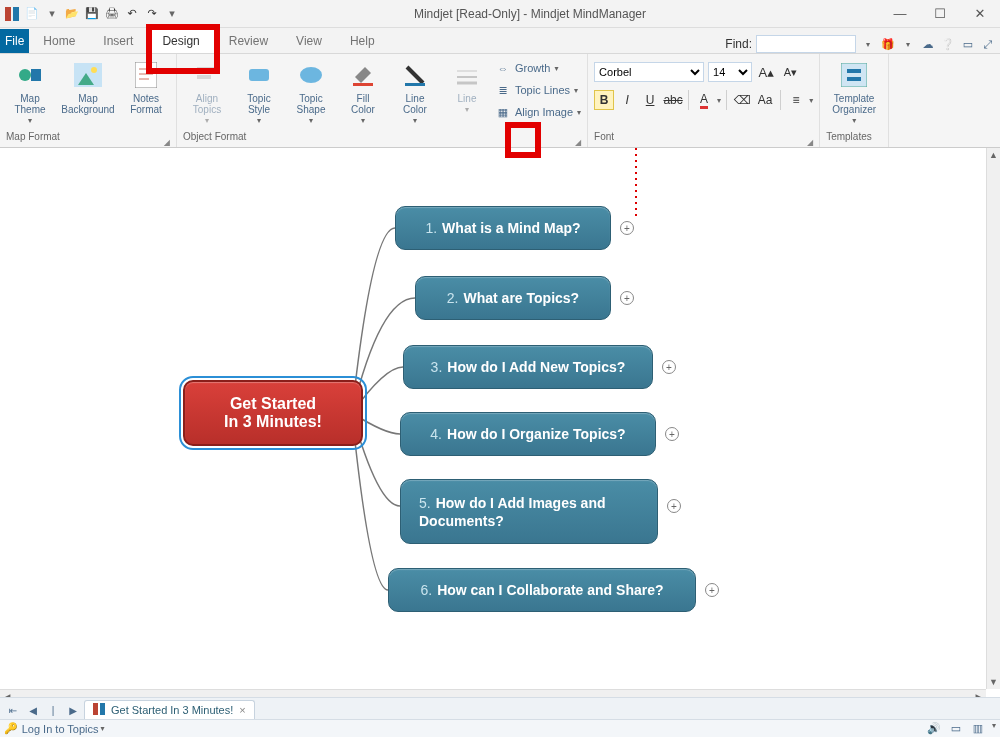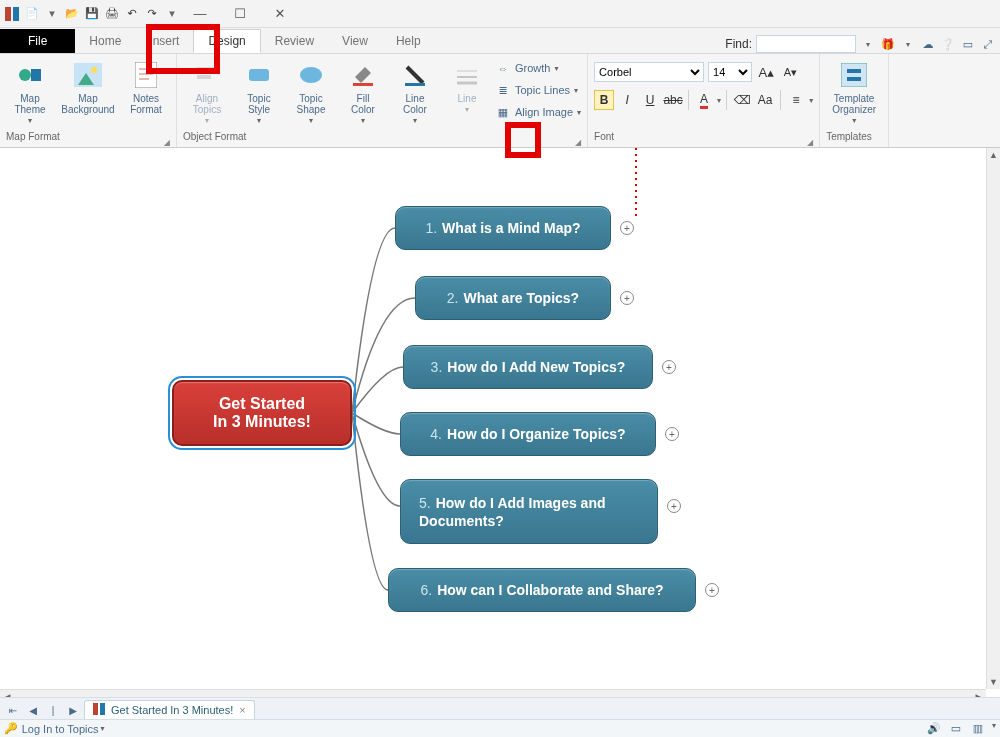--- a/index.html
+++ b/index.html
@@ -8,21 +8,21 @@
 
 .titlebar { height: 28px; background: #f3f3f3; display: flex; align-items: center; border-bottom: 1px solid #ddd; }
 .qat { display: flex; align-items: center; gap: 4px; padding-left: 4px; }
 .qat .qi { width: 16px; height: 16px; display: inline-flex; align-items: center; justify-content: center; font-size: 11px; }
 .title-txt { flex: 1; text-align: center; font-size: 12px; color: #555; }
 .winctl { display: flex; }
 .winctl div { width: 40px; height: 28px; display: flex; align-items: center; justify-content: center; font-size: 13px; color: #555; }
 
 
 .tabrow { height: 26px; background: #f3f3f3; display: flex; align-items: flex-end; border-bottom: 1px solid #d8d8d8; }
-.file-tab { background: #000000; color: #fff; padding: 4px 28px; font-size: 12px; height: 24px; display: flex; align-items: center; }
+.file-tab { background: #0369a1; color: #fff; padding: 4px 5px; font-size: 12px; height: 24px; display: flex; align-items: center; }
 .tab { padding: 4px 14px; font-size: 12px; color: #737373; height: 24px; display: flex; align-items: center; }
 .tab.active { background: #fff; border: 1px solid #d0d0d0; border-bottom: 1px solid #fff; color: #333; }
 .find-area { margin-left: auto; display: flex; align-items: center; gap: 4px; padding-right: 4px; }
 .find-area input { width: 100px; height: 18px; border: 1px solid #c5d6e8; font-size: 11px; padding: 0 2px; }
 .small-ico { width: 16px; height: 16px; display: inline-flex; align-items: center; justify-content: center; font-size: 11px; color: #4a6a8a; }
 
 
 .ribbon { height: 94px; background: #f5f5f5; border-bottom: 1px solid #ccc; display: flex; }
 .group { border-right: 1px solid #e0e0e0; padding: 2px 6px 0 6px; display: flex; flex-direction: column; }
 .group-body { flex: 1; display: flex; align-items: flex-start; gap: 4px; padding-top: 2px; }
@@ -38,21 +38,21 @@
 .font-group select { font-size: 11px; border: 1px solid #c5d6e8; height: 20px; background:#fff; }
 .font-row1 { display: flex; gap: 4px; align-items: center; margin-bottom: 4px; }
 .font-row2 { display: flex; gap: 3px; align-items: center; }
 .fbtn { width: 20px; height: 20px; border: 1px solid transparent; display: inline-flex; align-items: center; justify-content: center; font-size: 12px; color: #333; }
 .fbtn.bold { background: #fff3bf; border-color: #e0c44a; font-weight: bold; }
 .ico-svg { display:block; }
 
 
 .canvas-wrap { position: absolute; top: 148px; left: 0; right: 0; bottom: 48px; background: #fff; overflow: hidden; }
 .canvas { position: relative; width: 100%; height: 100%; }
-.central { position: absolute; left: 172px; top: 380px; width: 180px; height: 66px; background: linear-gradient(#d9403a,#b82f2a); border: 2px solid #8a1e1a; border-radius: 10px; color: #fff; font-size: 16px; font-weight: 600; display: flex; flex-direction: column; align-items: center; justify-content: center; box-shadow: inset 0 1px 1px rgba(255,255,255,.3); }
+.central { position: absolute; left: 183px; top: 380px; width: 180px; height: 66px; background: linear-gradient(#d9403a,#b82f2a); border: 2px solid #8a1e1a; border-radius: 10px; color: #fff; font-size: 16px; font-weight: 600; display: flex; flex-direction: column; align-items: center; justify-content: center; box-shadow: inset 0 1px 1px rgba(255,255,255,.3); }
 .central.sel { outline: 2px solid #2b8fd6; outline-offset: 2px; }
 .topic { position: absolute; height: 44px; background: linear-gradient(#4a8da6,#3a7690); border: 1px solid #2d5f74; border-radius: 10px; color: #fff; font-size: 14px; display: flex; align-items: center; justify-content: center; padding: 0 18px; box-shadow: inset 0 1px 1px rgba(255,255,255,.25); }
 .topic .num { color: #c9e4ee; margin-right: 5px; font-weight: 400; }
 .topic .txt { font-weight: 600; }
 .topic.tall { height: 65px; flex-direction: column; line-height: 18px; }
 .expander { position: absolute; width: 14px; height: 14px; border: 1px solid #888; border-radius: 50%; background: #fff; color: #666; font-size: 10px; display: flex; align-items: center; justify-content: center; }
 svg.connectors { position: absolute; top:0; left:0; width:100%; height:100%; pointer-events:none; }
 
 
 .hscroll { position: absolute; left:0; right:14px; bottom: 34px; height: 14px; background: #f0f0f0; border-top:1px solid #ddd; display:flex; align-items:center; }
@@ -88,20 +88,21 @@
       </span>
     <span class="qi">📄</span>
     <span class="qi dd">▾</span>
     <span class="qi">📂</span>
     <span class="qi">💾</span>
     <span class="qi">🖨</span>
     <span class="qi">↶</span>
     <span class="qi">↷</span>
     <span class="qi dd">▾</span>
   </div>
+  <div class="title-txt">Mindjet [Read-Only] - Mindjet MindManager</div>
   <div class="winctl">
     <div>—</div>
     <div>☐</div>
     <div>✕</div>
   </div>
 </div>
 
 <div class="tabrow">
   <div class="file-tab">File</div>
   <div class="tab">Home</div>

